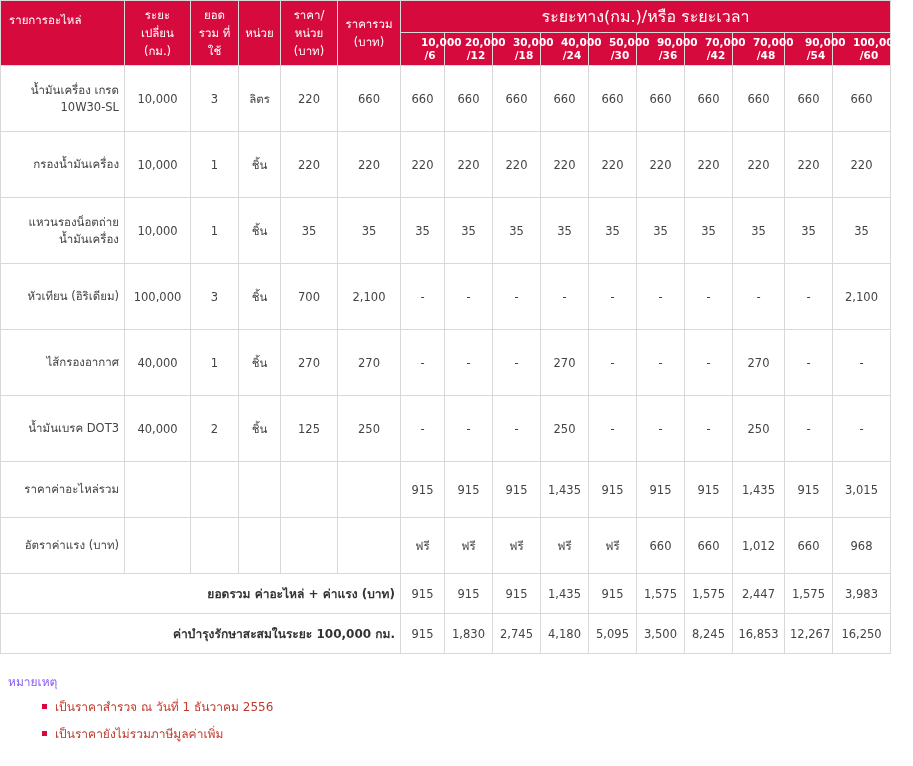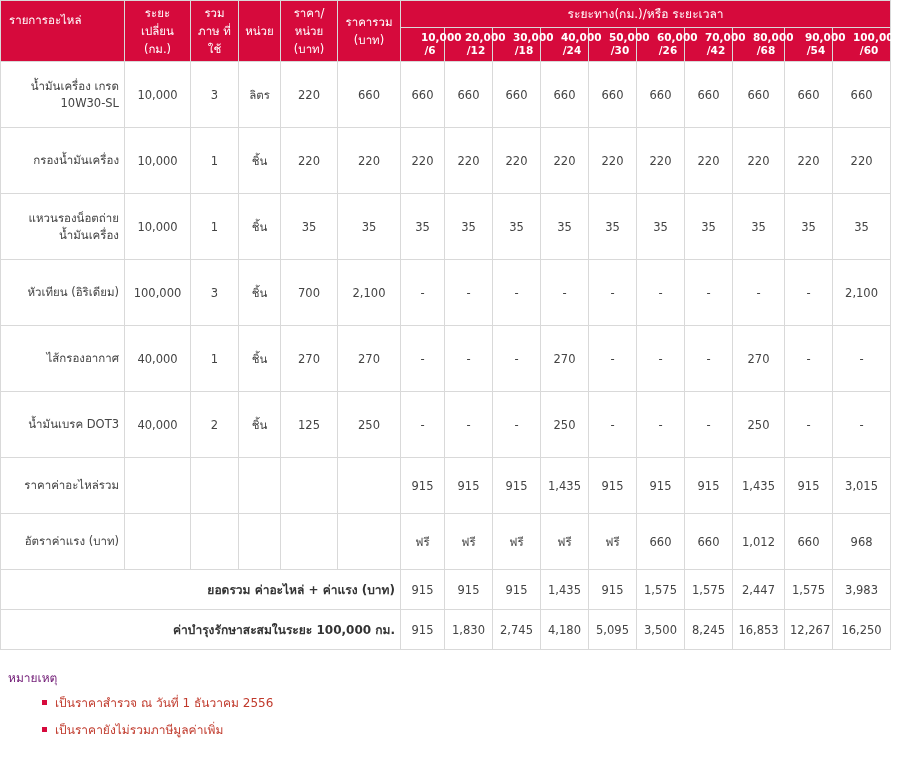--- a/index.html
+++ b/index.html
@@ -37,21 +37,21 @@
     border: 1px solid #d60a3c;
     font-size: 11.5px;
     text-align: center;
     padding: 4px 3px;
   }
   thead th.left {
     text-align: left;
     padding-left: 8px;
   }
   thead th.group {
-    font-size: 12px;
+    font-size: 16px;
     margin-left: 28px;
   }
   thead th.mile {
     font-size: 10.5px;
     line-height: 1.25;
     font-weight: bold;
     padding-left: 20px;
   }
   thead th.vtop { vertical-align: top; padding-top: 10px; }
 
@@ -74,21 +74,21 @@
     color: #333;
     margin-left: 40px;
   }
   td.rightlabel.bold { font-weight: bold; font-size: 12px; }
 
   .notes {
     margin: 18px 0 0 8px;
     font-size: 12px;
     color: #555;
   }
-  .notes .title { margin-bottom: 6px; color: #701a75; }
+  .notes .title { margin-bottom: 6px; color: #8b5cf6; }
   .notes ul {
     margin: 0; padding: 0; list-style: none;
   }
   .notes li {
     margin: 0 0 8px 34px;
     color: #d60a3c;
     font-size: 12px;
     position: relative;
   }
   .notes li .sq {
@@ -122,35 +122,35 @@
       <col style="width:48px">
       <col style="width:48px">
       <col style="width:52px">
       <col style="width:48px">
       <col style="width:58px">
     </colgroup>
     <thead>
       <tr>
         <th class="left vtop" rowspan="2">รายการอะไหล่</th>
         <th rowspan="2">ระยะเปลี่ยน (กม.)</th>
-        <th rowspan="2">รวมภาษ ที่ใช้</th>
+        <th rowspan="2">ยอดรวม ที่ใช้</th>
         <th rowspan="2">หน่วย</th>
         <th rowspan="2">ราคา/ หน่วย (บาท)</th>
         <th rowspan="2">ราคารวม (บาท)</th>
         <th class="group" colspan="10">ระยะทาง(กม.)/หรือ ระยะเวลา</th>
       </tr>
       <tr>
         <th class="mile">10,000 /6</th>
         <th class="mile">20,000 /12</th>
         <th class="mile">30,000 /18</th>
         <th class="mile">40,000 /24</th>
         <th class="mile">50,000 /30</th>
-        <th class="mile">60,000 /26</th>
+        <th class="mile">90,000 /36</th>
         <th class="mile">70,000 /42</th>
-        <th class="mile">80,000 /68</th>
+        <th class="mile">70,000 /48</th>
         <th class="mile">90,000 /54</th>
         <th class="mile">100,000 /60</th>
       </tr>
     </thead>
     <tbody>
 
       <tr class="datarow">
         <td class="name">น้ำมันเครื่อง เกรด 10W30-SL</td>
         <td class="num">10,000</td>
         <td class="num">3</td>

